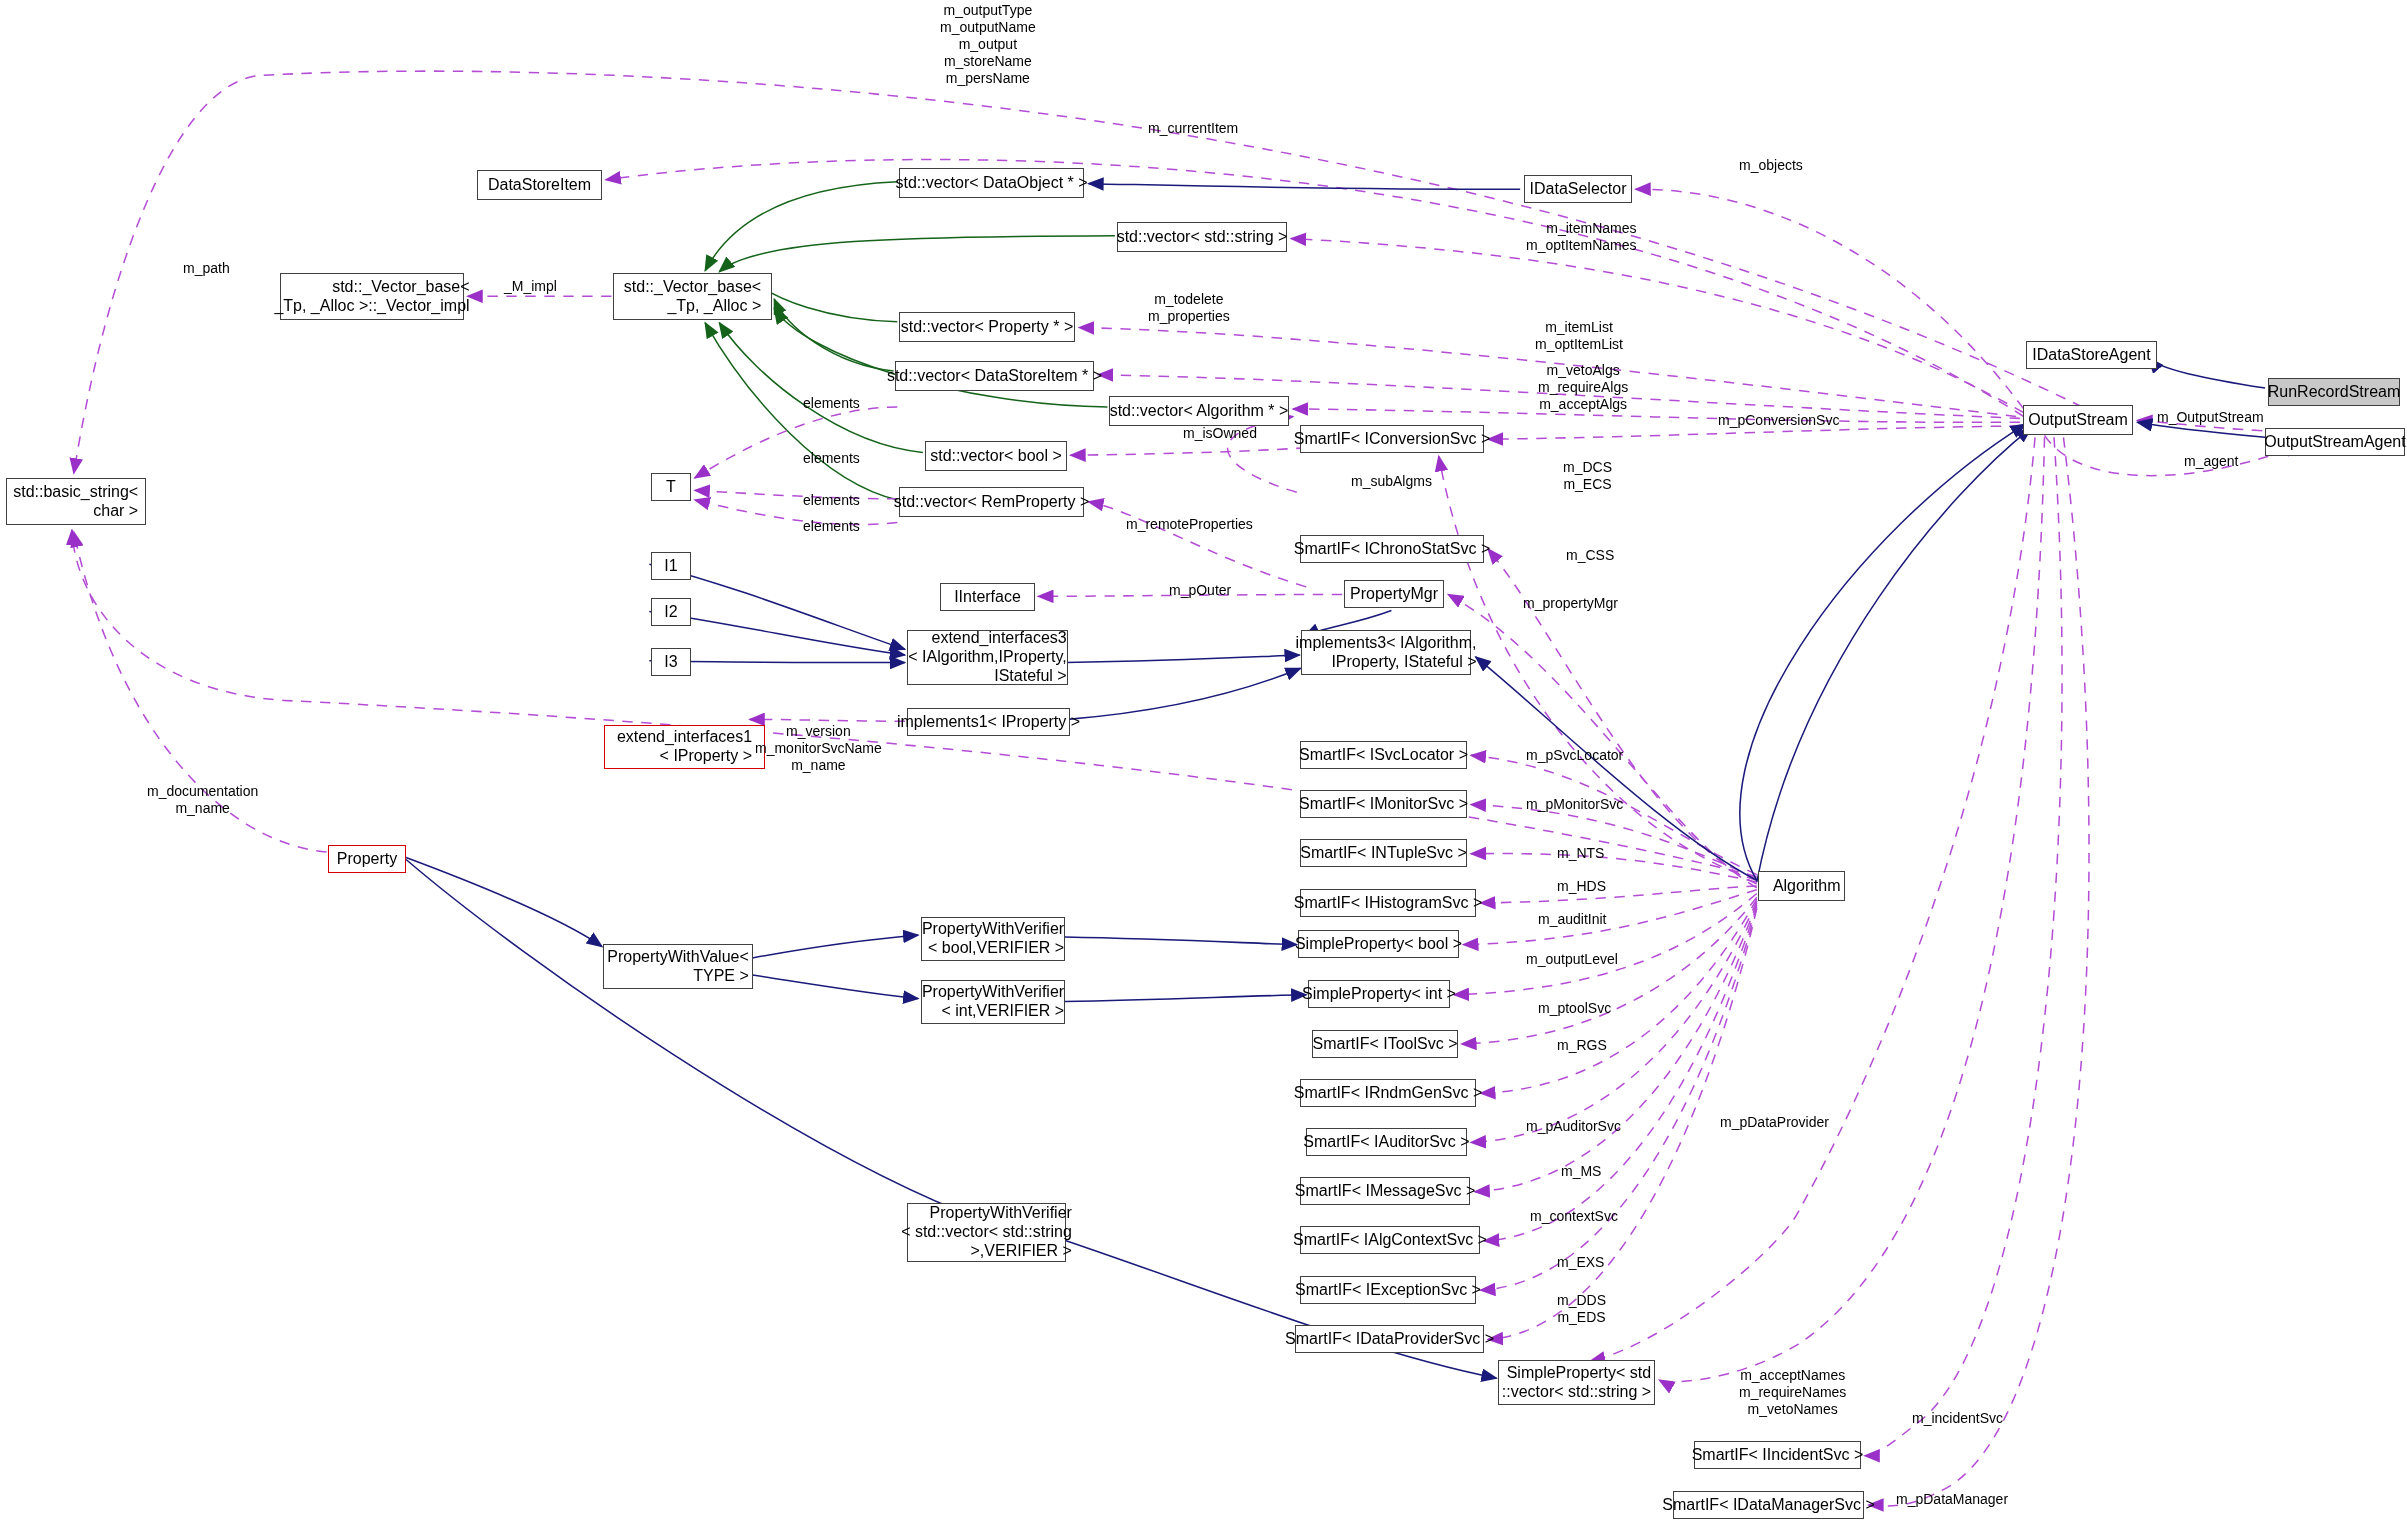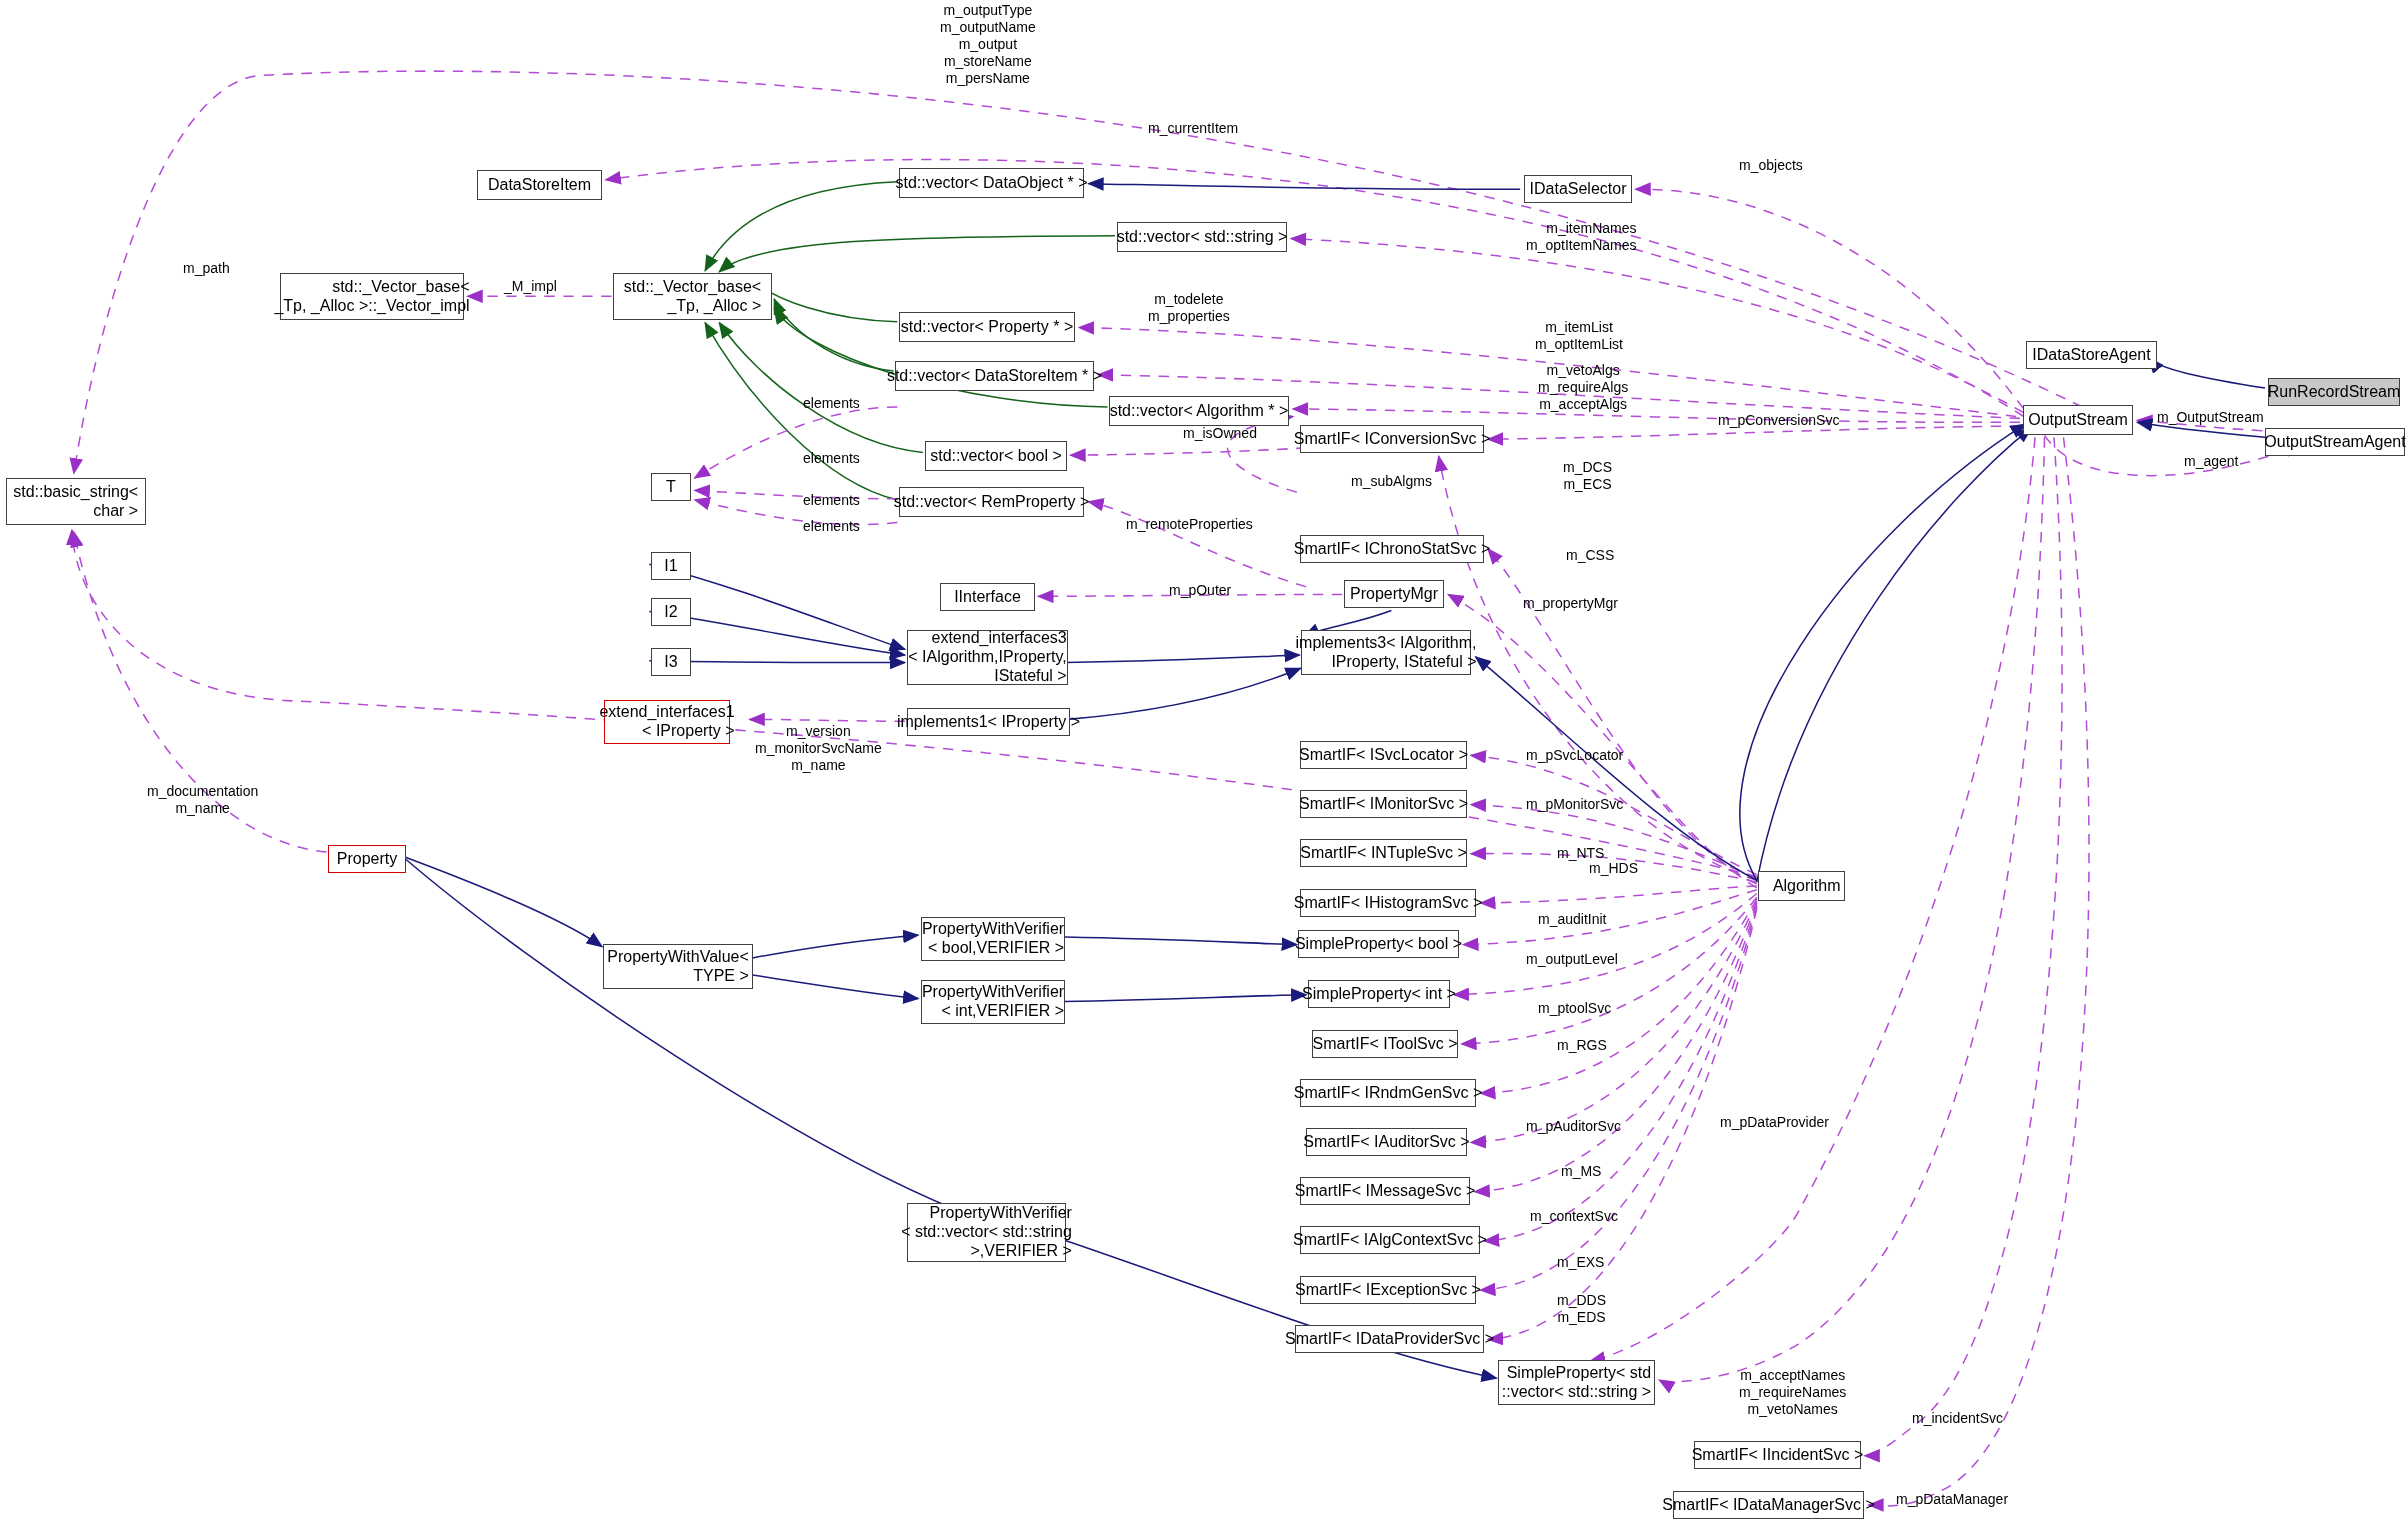--- a/index.html
+++ b/index.html
@@ -156,21 +156,21 @@
       <div class="node" style="left: 925px; top: 441px; width: 142px; height: 30px;">std::vector&lt; bool &gt;</div>
       <div class="node" style="left: 899px; top: 487px; width: 185px; height: 30px;">std::vector&lt; RemProperty &gt;</div>
       <div class="node" style="left: 651px; top: 473px; width: 40px; height: 28px;">T</div>
       <div class="node" style="left: 651px; top: 552px; width: 40px; height: 28px;">I1</div>
       <div class="node" style="left: 651px; top: 598px; width: 40px; height: 28px;">I2</div>
       <div class="node" style="left: 651px; top: 648px; width: 40px; height: 28px;">I3</div>
       <div class="node" style="left: 940px; top: 583px; width: 95px; height: 28px;">IInterface</div>
       <div class="node" style="left: 907px; top: 630px; width: 161px; height: 55px;">extend_interfaces3
 &lt; IAlgorithm,IProperty,
 IStateful &gt;</div>
-      <div class="node red" style="left: 604px; top: 700px; width: 126px; height: 44px;">extend_interfaces1
+      <div class="node red" style="left: 604px; top: 725px; width: 161px; height: 44px;">extend_interfaces1
 &lt; IProperty &gt;</div>
       <div class="node" style="left: 907px; top: 708px; width: 163px; height: 28px;">implements1&lt; IProperty &gt;</div>
       <div class="node" style="left: 1301px; top: 630px; width: 170px; height: 45px;">implements3&lt; IAlgorithm,
 IProperty, IStateful &gt;</div>
       <div class="node" style="left: 1344px; top: 580px; width: 100px; height: 28px;">PropertyMgr</div>
       <div class="node" style="left: 1524px; top: 175px; width: 108px; height: 28px;">IDataSelector</div>
       <div class="node" style="left: 2014px; top: 341px; width: 131px; height: 28px; margin-left: 12px;">IDataStoreAgent</div>
       <div class="node" style="left: 2023px; top: 405px; width: 110px; height: 30px;">OutputStream</div>
       <div class="node grey" style="left: 2268px; top: 378px; width: 132px; height: 28px;">RunRecordStream</div>
       <div class="node" style="left: 2265px; top: 428px; width: 140px; height: 28px;">OutputStreamAgent</div>
@@ -240,21 +240,21 @@
       <div class="edgelabel" style="left: 1169px; top: 582px;">m_pOuter</div>
       <div class="edgelabel" style="left: 1523px; top: 595px;">m_propertyMgr</div>
       <div class="edgelabel" style="left: 755px; top: 723px;">m_version
 m_monitorSvcName
 m_name</div>
       <div class="edgelabel" style="left: 147px; top: 783px;">m_documentation
 m_name</div>
       <div class="edgelabel" style="left: 1526px; top: 747px;">m_pSvcLocator</div>
       <div class="edgelabel" style="left: 1526px; top: 796px;">m_pMonitorSvc</div>
       <div class="edgelabel" style="left: 1557px; top: 845px;">m_NTS</div>
-      <div class="edgelabel" style="left: 1557px; top: 860px; margin-left: 32px;">m_HDS</div>
+      <div class="edgelabel" style="left: 1557px; top: 878px;">m_HDS</div>
       <div class="edgelabel" style="left: 1538px; top: 911px;">m_auditInit</div>
       <div class="edgelabel" style="left: 1526px; top: 951px;">m_outputLevel</div>
       <div class="edgelabel" style="left: 1538px; top: 1000px;">m_ptoolSvc</div>
       <div class="edgelabel" style="left: 1557px; top: 1037px;">m_RGS</div>
       <div class="edgelabel" style="left: 1526px; top: 1118px;">m_pAuditorSvc</div>
       <div class="edgelabel" style="left: 1561px; top: 1163px;">m_MS</div>
       <div class="edgelabel" style="left: 1530px; top: 1208px;">m_contextSvc</div>
       <div class="edgelabel" style="left: 1557px; top: 1254px;">m_EXS</div>
       <div class="edgelabel" style="left: 1557px; top: 1292px;">m_DDS
 m_EDS</div>

